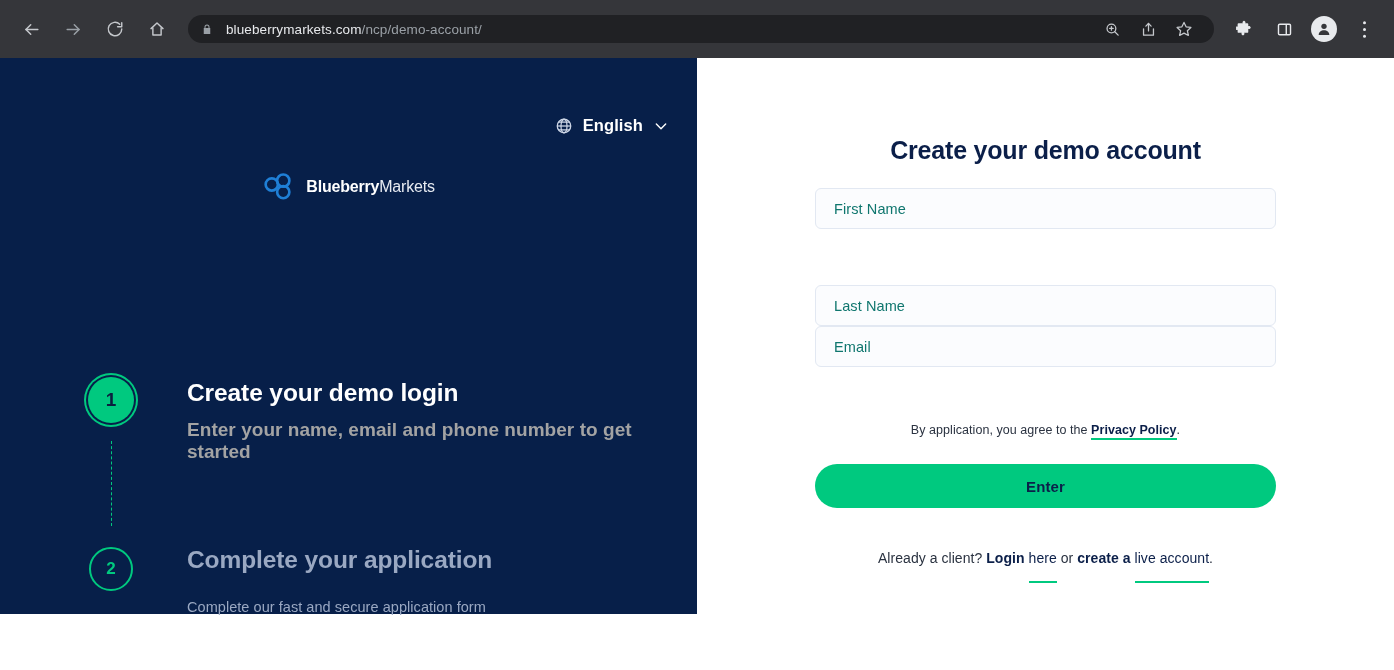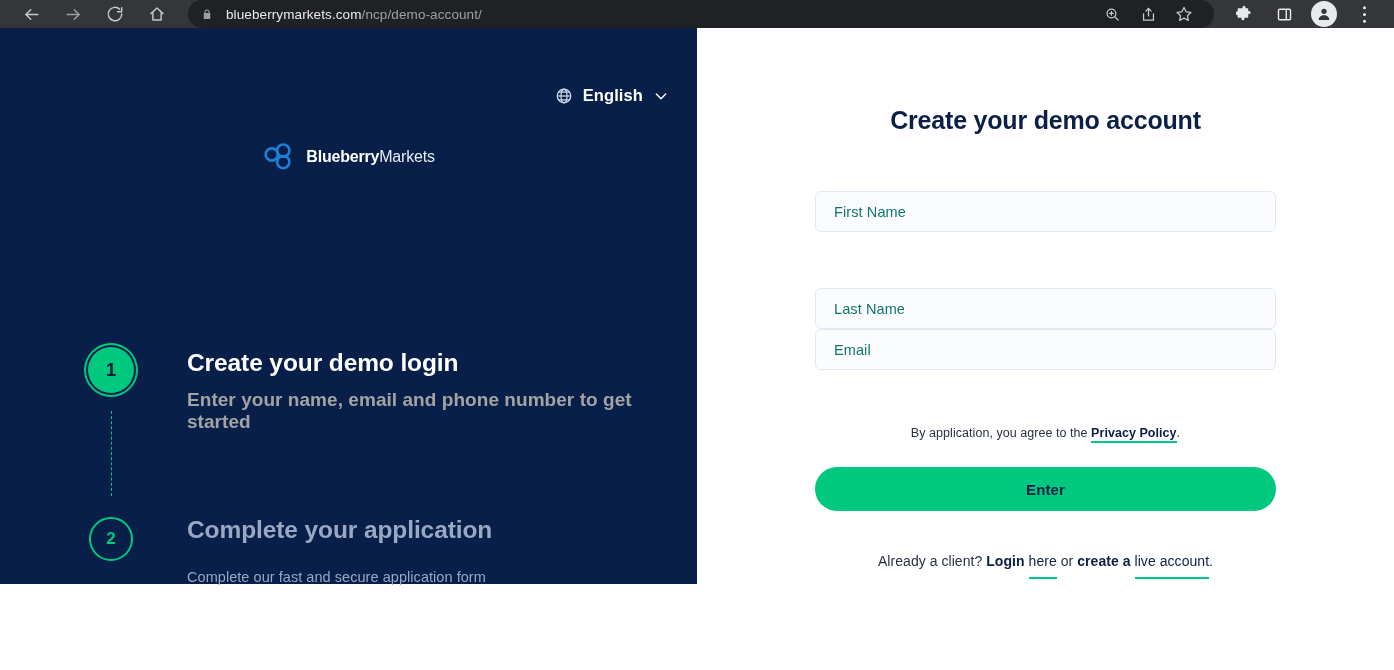--- a/index.html
+++ b/index.html
@@ -8,21 +8,21 @@
   html, body {
     width: 1394px;
     height: 670px;
     overflow: hidden;
     font-family: "Liberation Sans", sans-serif;
     background: #ffffff;
   }
 
   
   .browser-bar {
-    height: 28px;
+    height: 58px;
     background: #35363a;
     display: flex;
     align-items: center;
     padding: 0 10px;
     gap: 0px;
     position: relative;
   }
   .nav-btn {
     width: 30px;
     height: 30px;
@@ -241,21 +241,21 @@
     width: 461px;
     margin: 0 auto;
     padding-top: 78px;
   }
   .form-title {
     text-align: center;
     font-size: 25px;
     font-weight: bold;
     color: #0b1f49;
     letter-spacing: -0.2px;
-    margin-bottom: 56px;
+    margin-bottom: 23px;
   }
   .field {
     width: 461px;
     height: 41px;
     background: #fbfcfe;
     border: 1px solid #e2e8f2;
     border-radius: 6px;
     display: flex;
     align-items: center;
     padding: 0 18px;
@@ -306,21 +306,21 @@
     text-align: center;
     font-size: 14px;
     color: #2a3240;
     margin-top: 42px;
     letter-spacing: 0.05px;
   }
   .login-line .bold { font-weight: bold; color: #0b1f49; }
   .login-line .lnk {
     color: #0b1f49;
     border-bottom: 2px solid #00c97f;
-    padding-bottom: 8px;
+    padding-bottom: 15px;
     cursor: pointer;
     text-decoration: none;
     margin-top: 20px;
   }
 </style>
 </head>
 <body>
 
 <div class="browser-bar">
 

